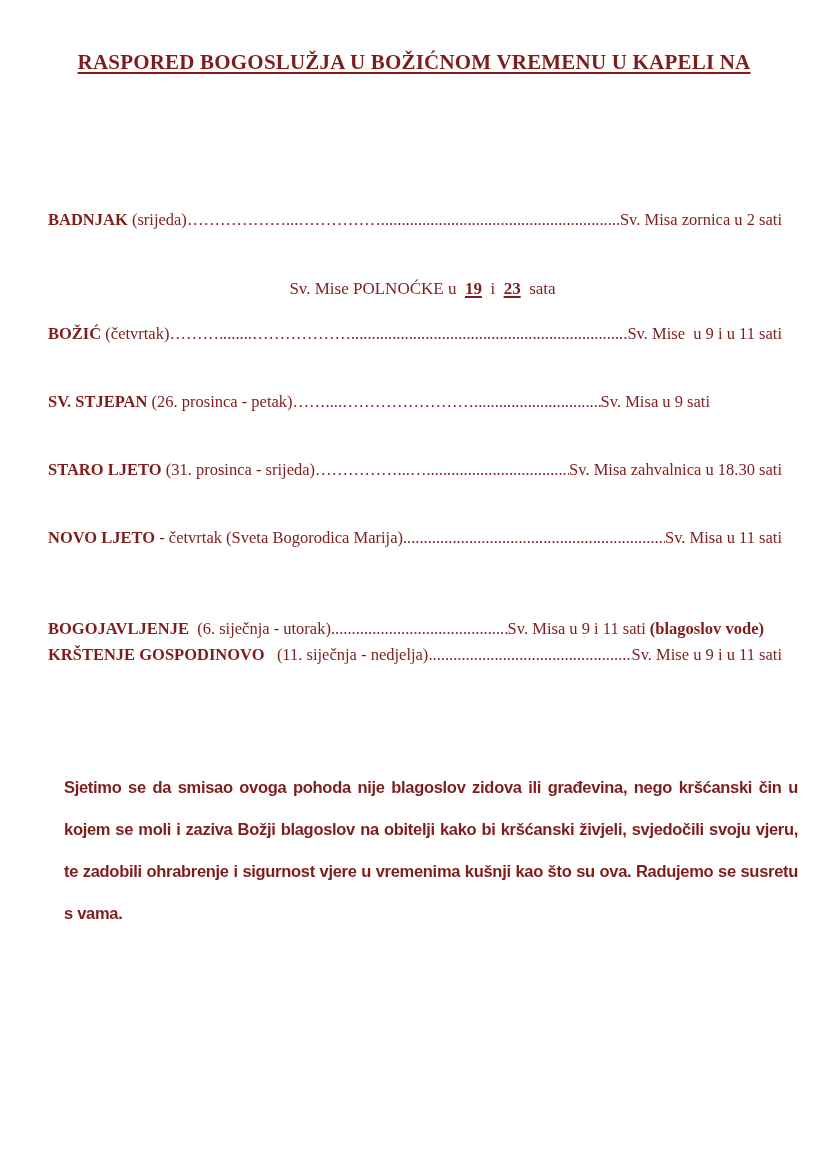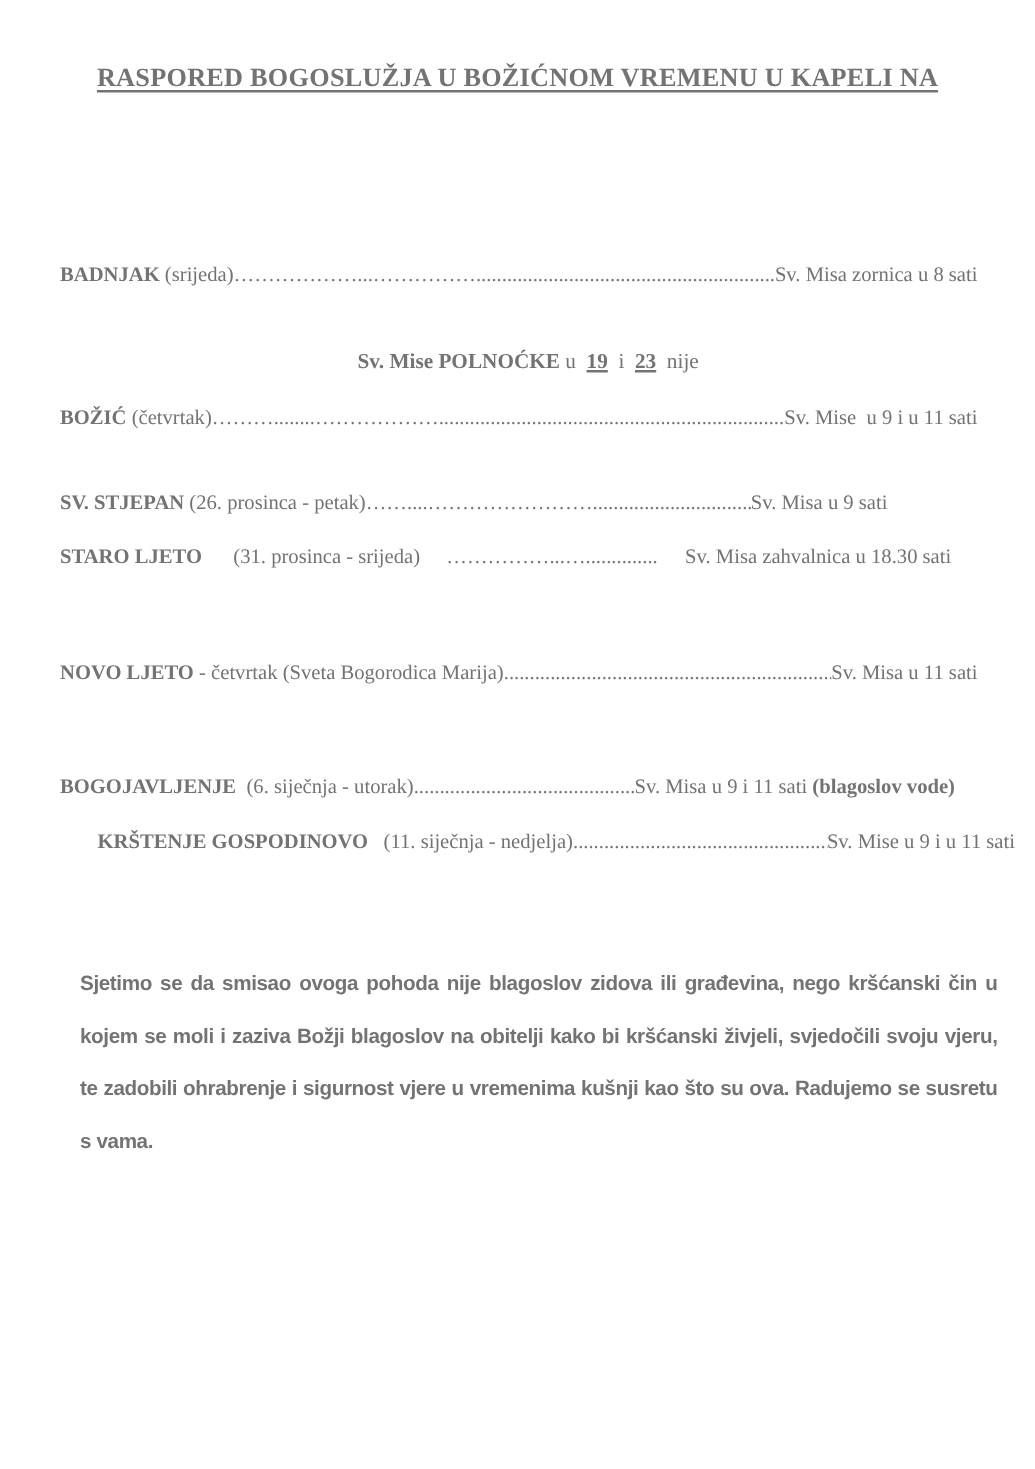--- a/index.html
+++ b/index.html
@@ -1,21 +1,21 @@
 <!DOCTYPE html>
 <html><head>
 <meta charset="utf-8">
 <style>
   html, body { margin: 0; padding: 0; background: #ffffff; }
   .page {
     position: relative;
     width: 828px;
     height: 1175px;
     background: #ffffff;
-    color: #737373;
+    color: #7f1d1d;
     font-family: "Liberation Serif", serif;
     overflow: hidden;
   }
   
   .doc-title {
     position: absolute;
     top: 48px;
     left: 0;
     width: 828px;
     text-align: center;
@@ -55,21 +55,21 @@
   .midnight {
     position: absolute;
     top: 254px;
     left: 0;
     width: 828px;
     text-align: center;
     font-size: 17px;
     line-height: 23px;
     white-space: pre;
   }
-  .midnight .b { font-weight: bold; margin-top: 12px; }
+  .midnight .b { font-weight: normal; margin-top: 12px; }
   .midnight .bu {
     font-weight: bold;
     text-decoration: underline;
     text-decoration-thickness: 1.5px;
     text-underline-offset: 2px;
   }
   
   .closing {
     position: absolute;
     top: 766px;
@@ -88,46 +88,46 @@
 </head>
 <body>
 
 <div class="page">
 
   <div class="doc-title">
     <span class="tline">RASPORED BOGOSLUŽJA U BOŽIĆNOM VREMENU U KAPELI NA</span>
   </div>
 
   <div class="row" style="top:209px; width:734px;">
-    <span class="label">BADNJAK</span><span class="pre"> (srijeda)</span><span class="leader"><span>………………...……………</span><span>......................................................................................................................................................................</span></span><span class="result">Sv. Misa zornica u 8 sati</span><span class="result-bold"></span>
+    <span class="label">BADNJAK</span><span class="pre"> (srijeda)</span><span class="leader"><span>………………...……………</span><span>......................................................................................................................................................................</span></span><span class="result">Sv. Misa zornica u 2 sati</span><span class="result-bold"></span>
   </div>
 
   <div class="midnight">
-    <span class="b">Sv. Mise POLNOĆKE</span><span> u  </span><span class="bu">19</span><span>  i  </span><span class="bu">23</span><span>  nije</span>
+    <span class="b">Sv. Mise POLNOĆKE</span><span> u  </span><span class="bu">19</span><span>  i  </span><span class="bu">23</span><span>  sata</span>
   </div>
 
   <div class="row" style="top:323px; width:734px;">
     <span class="label">BOŽIĆ</span><span class="pre"> (četvrtak)</span><span class="leader"><span>………........………………</span><span>......................................................................................................................................................................</span></span><span class="result">Sv. Mise  u 9 i u 11 sati</span><span class="result-bold"></span>
   </div>
 
   <div class="row" style="top:391px; width:662px;">
     <span class="label">SV. STJEPAN</span><span class="pre"> (26. prosinca - petak)</span><span class="leader"><span>……....……………………</span><span>......................................................................................................................................................................</span></span><span class="result">Sv. Misa u 9 sati</span><span class="result-bold"></span>
   </div>
 
-  <div class="row" style="top:434px; width:734px;gap:21px;">
+  <div class="row" style="top:459px; width:734px;">
     <span class="label">STARO LJETO</span><span class="pre"> (31. prosinca - srijeda)</span><span class="leader"><span>……………...…</span><span>......................................................................................................................................................................</span></span><span class="result">Sv. Misa zahvalnica u 18.30 sati</span><span class="result-bold"></span>
   </div>
 
   <div class="row" style="top:527px; width:734px;">
     <span class="label">NOVO LJETO</span><span class="pre"> - četvrtak (Sveta Bogorodica Marija)</span><span class="leader"><span></span><span>......................................................................................................................................................................</span></span><span class="result">Sv. Misa u 11 sati</span><span class="result-bold"></span>
   </div>
 
   <div class="row" style="top:618px; width:716px;">
     <span class="label">BOGOJAVLJENJE</span><span class="pre">  (6. siječnja - utorak)</span><span class="leader"><span></span><span>......................................................................................................................................................................</span></span><span class="result">Sv. Misa u 9 i 11 sati </span><span class="result-bold">(blagoslov vode)</span>
   </div>
 
-  <div class="row" style="top:662px; width:734px;margin-left:30px;">
+  <div class="row" style="top:644px; width:734px;">
     <span class="label">KRŠTENJE GOSPODINOVO</span><span class="pre">   (11. siječnja - nedjelja)</span><span class="leader"><span></span><span>......................................................................................................................................................................</span></span><span class="result">Sv. Mise u 9 i u 11 sati</span><span class="result-bold"></span>
   </div>
 
   <p class="closing">Sjetimo se da smisao ovoga pohoda nije blagoslov zidova ili građevina, nego kršćanski čin u kojem se moli i zaziva Božji blagoslov na obitelji kako bi kršćanski živjeli, svjedočili svoju vjeru, te zadobili ohrabrenje i sigurnost vjere u vremenima kušnji kao što su ova. Radujemo se susretu s vama.</p>
 
 </div>
 
 </body></html>

